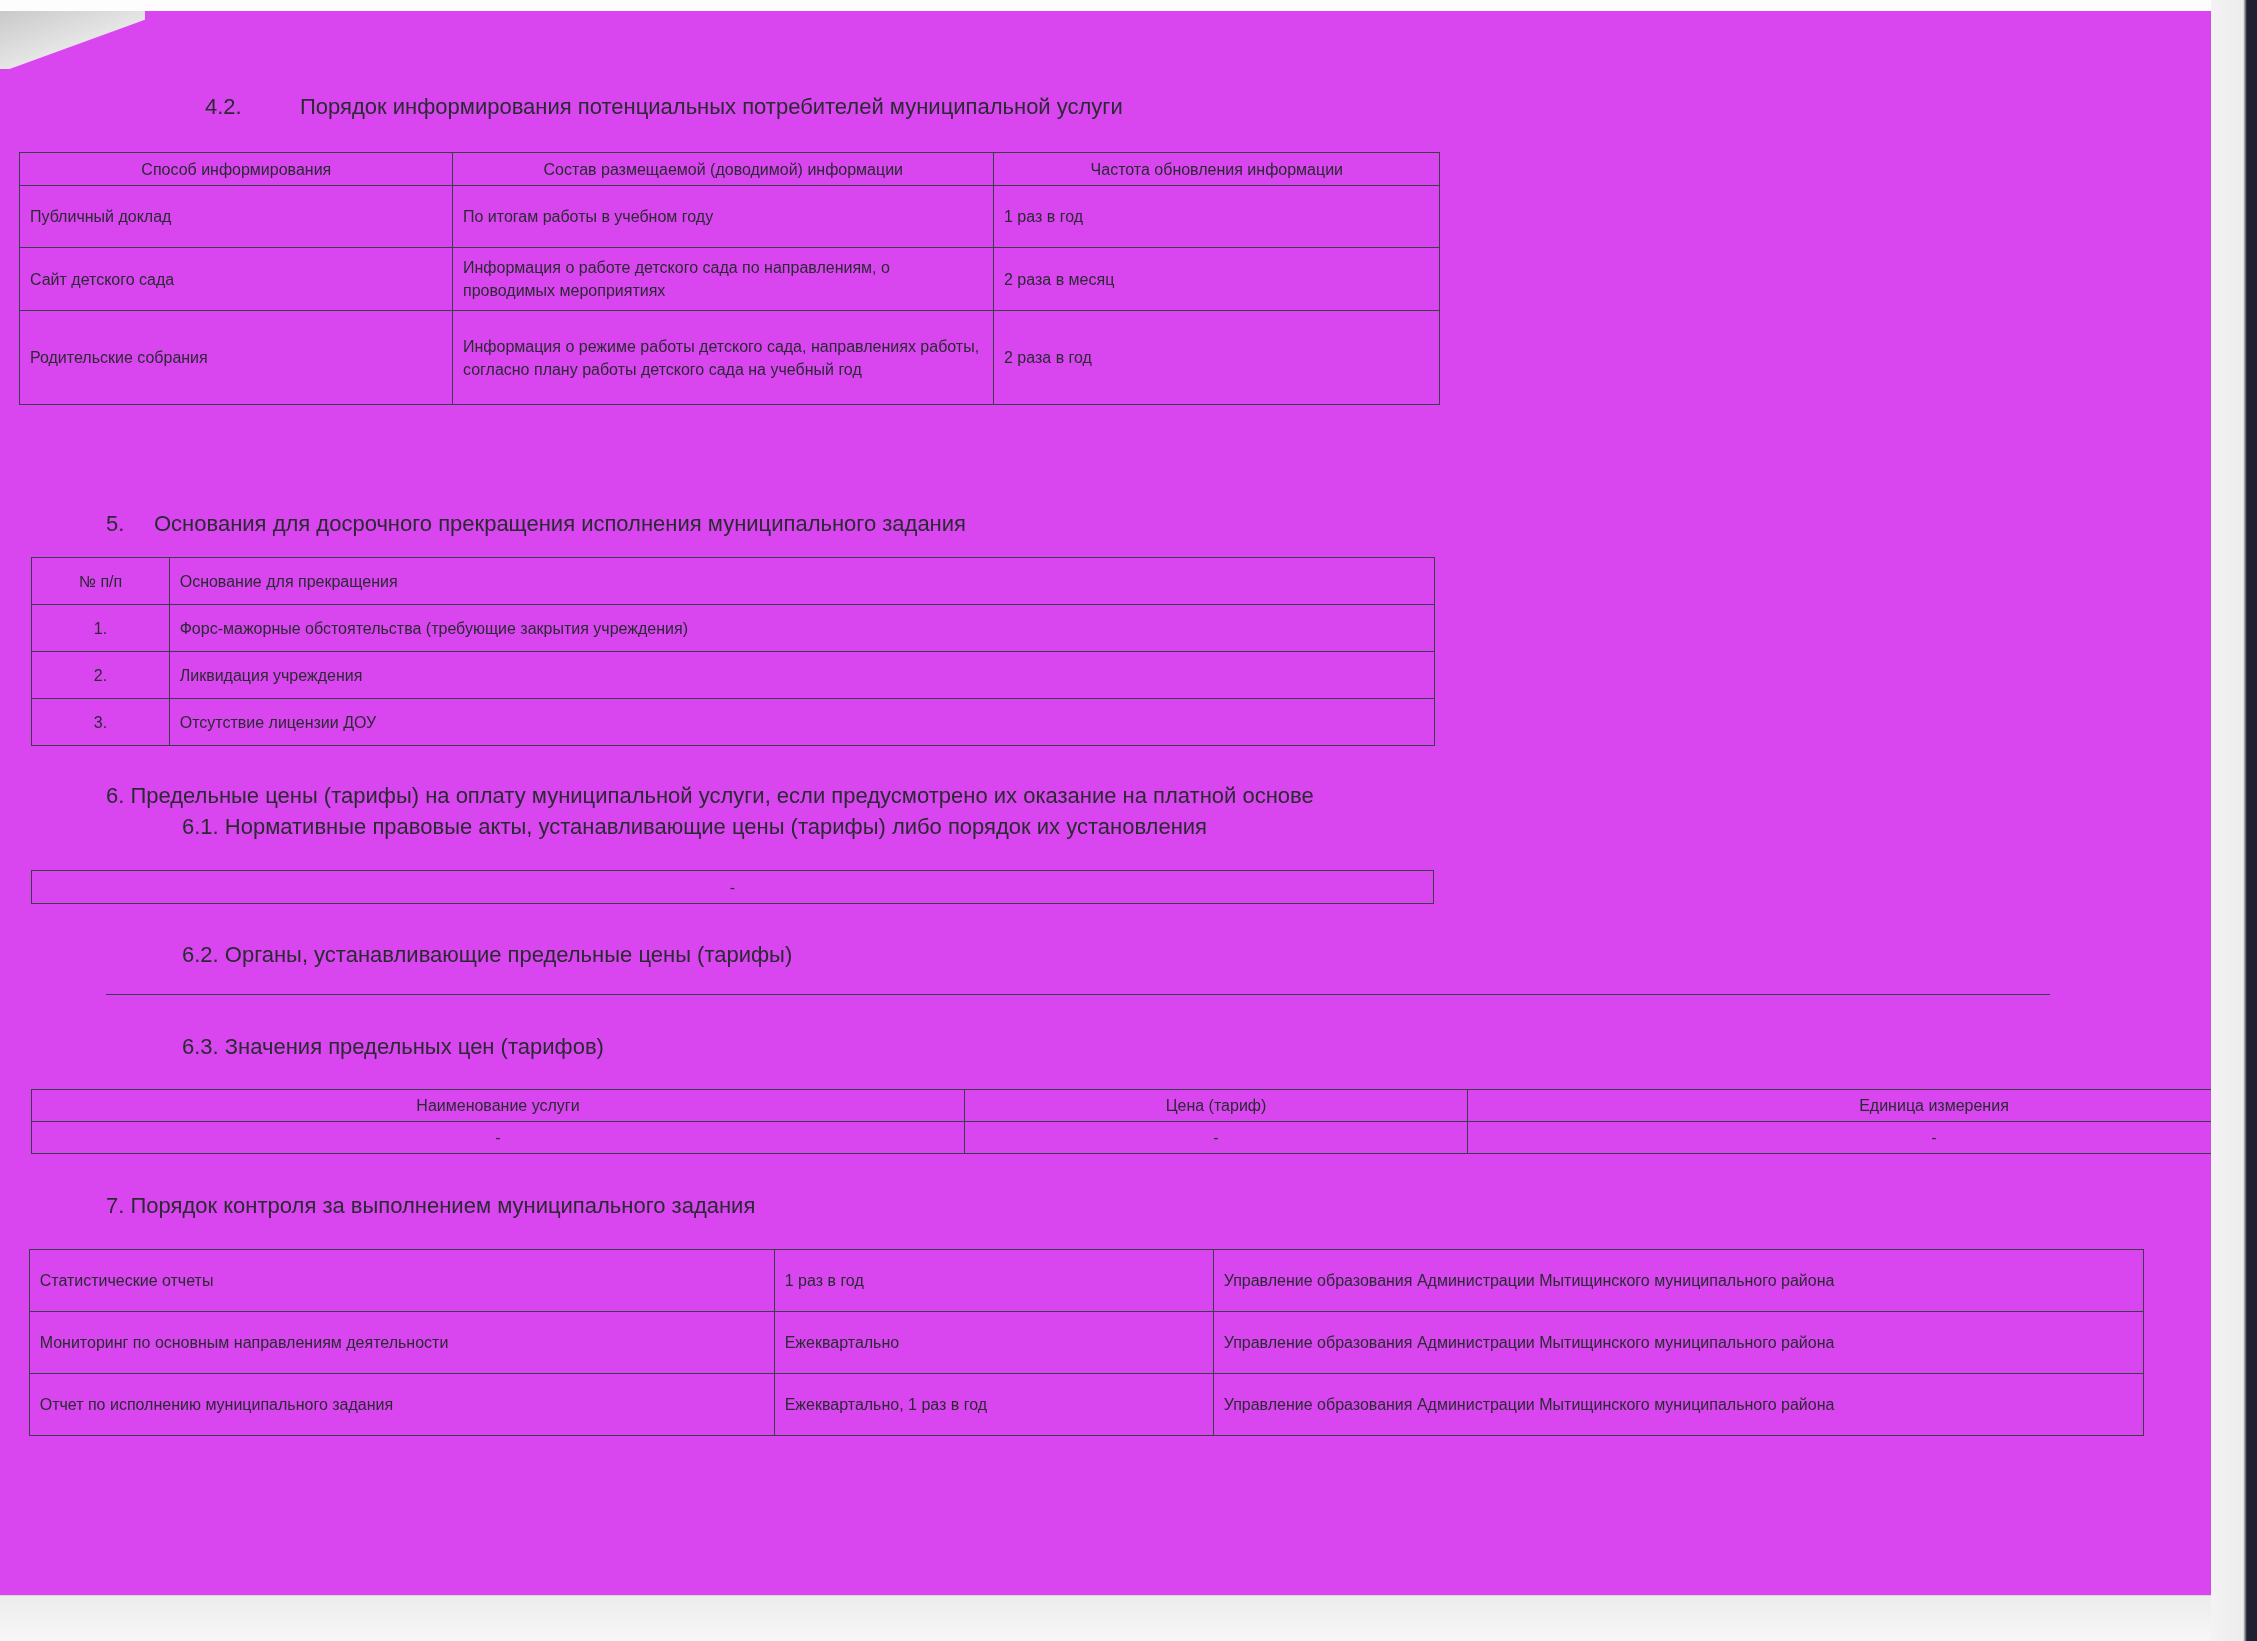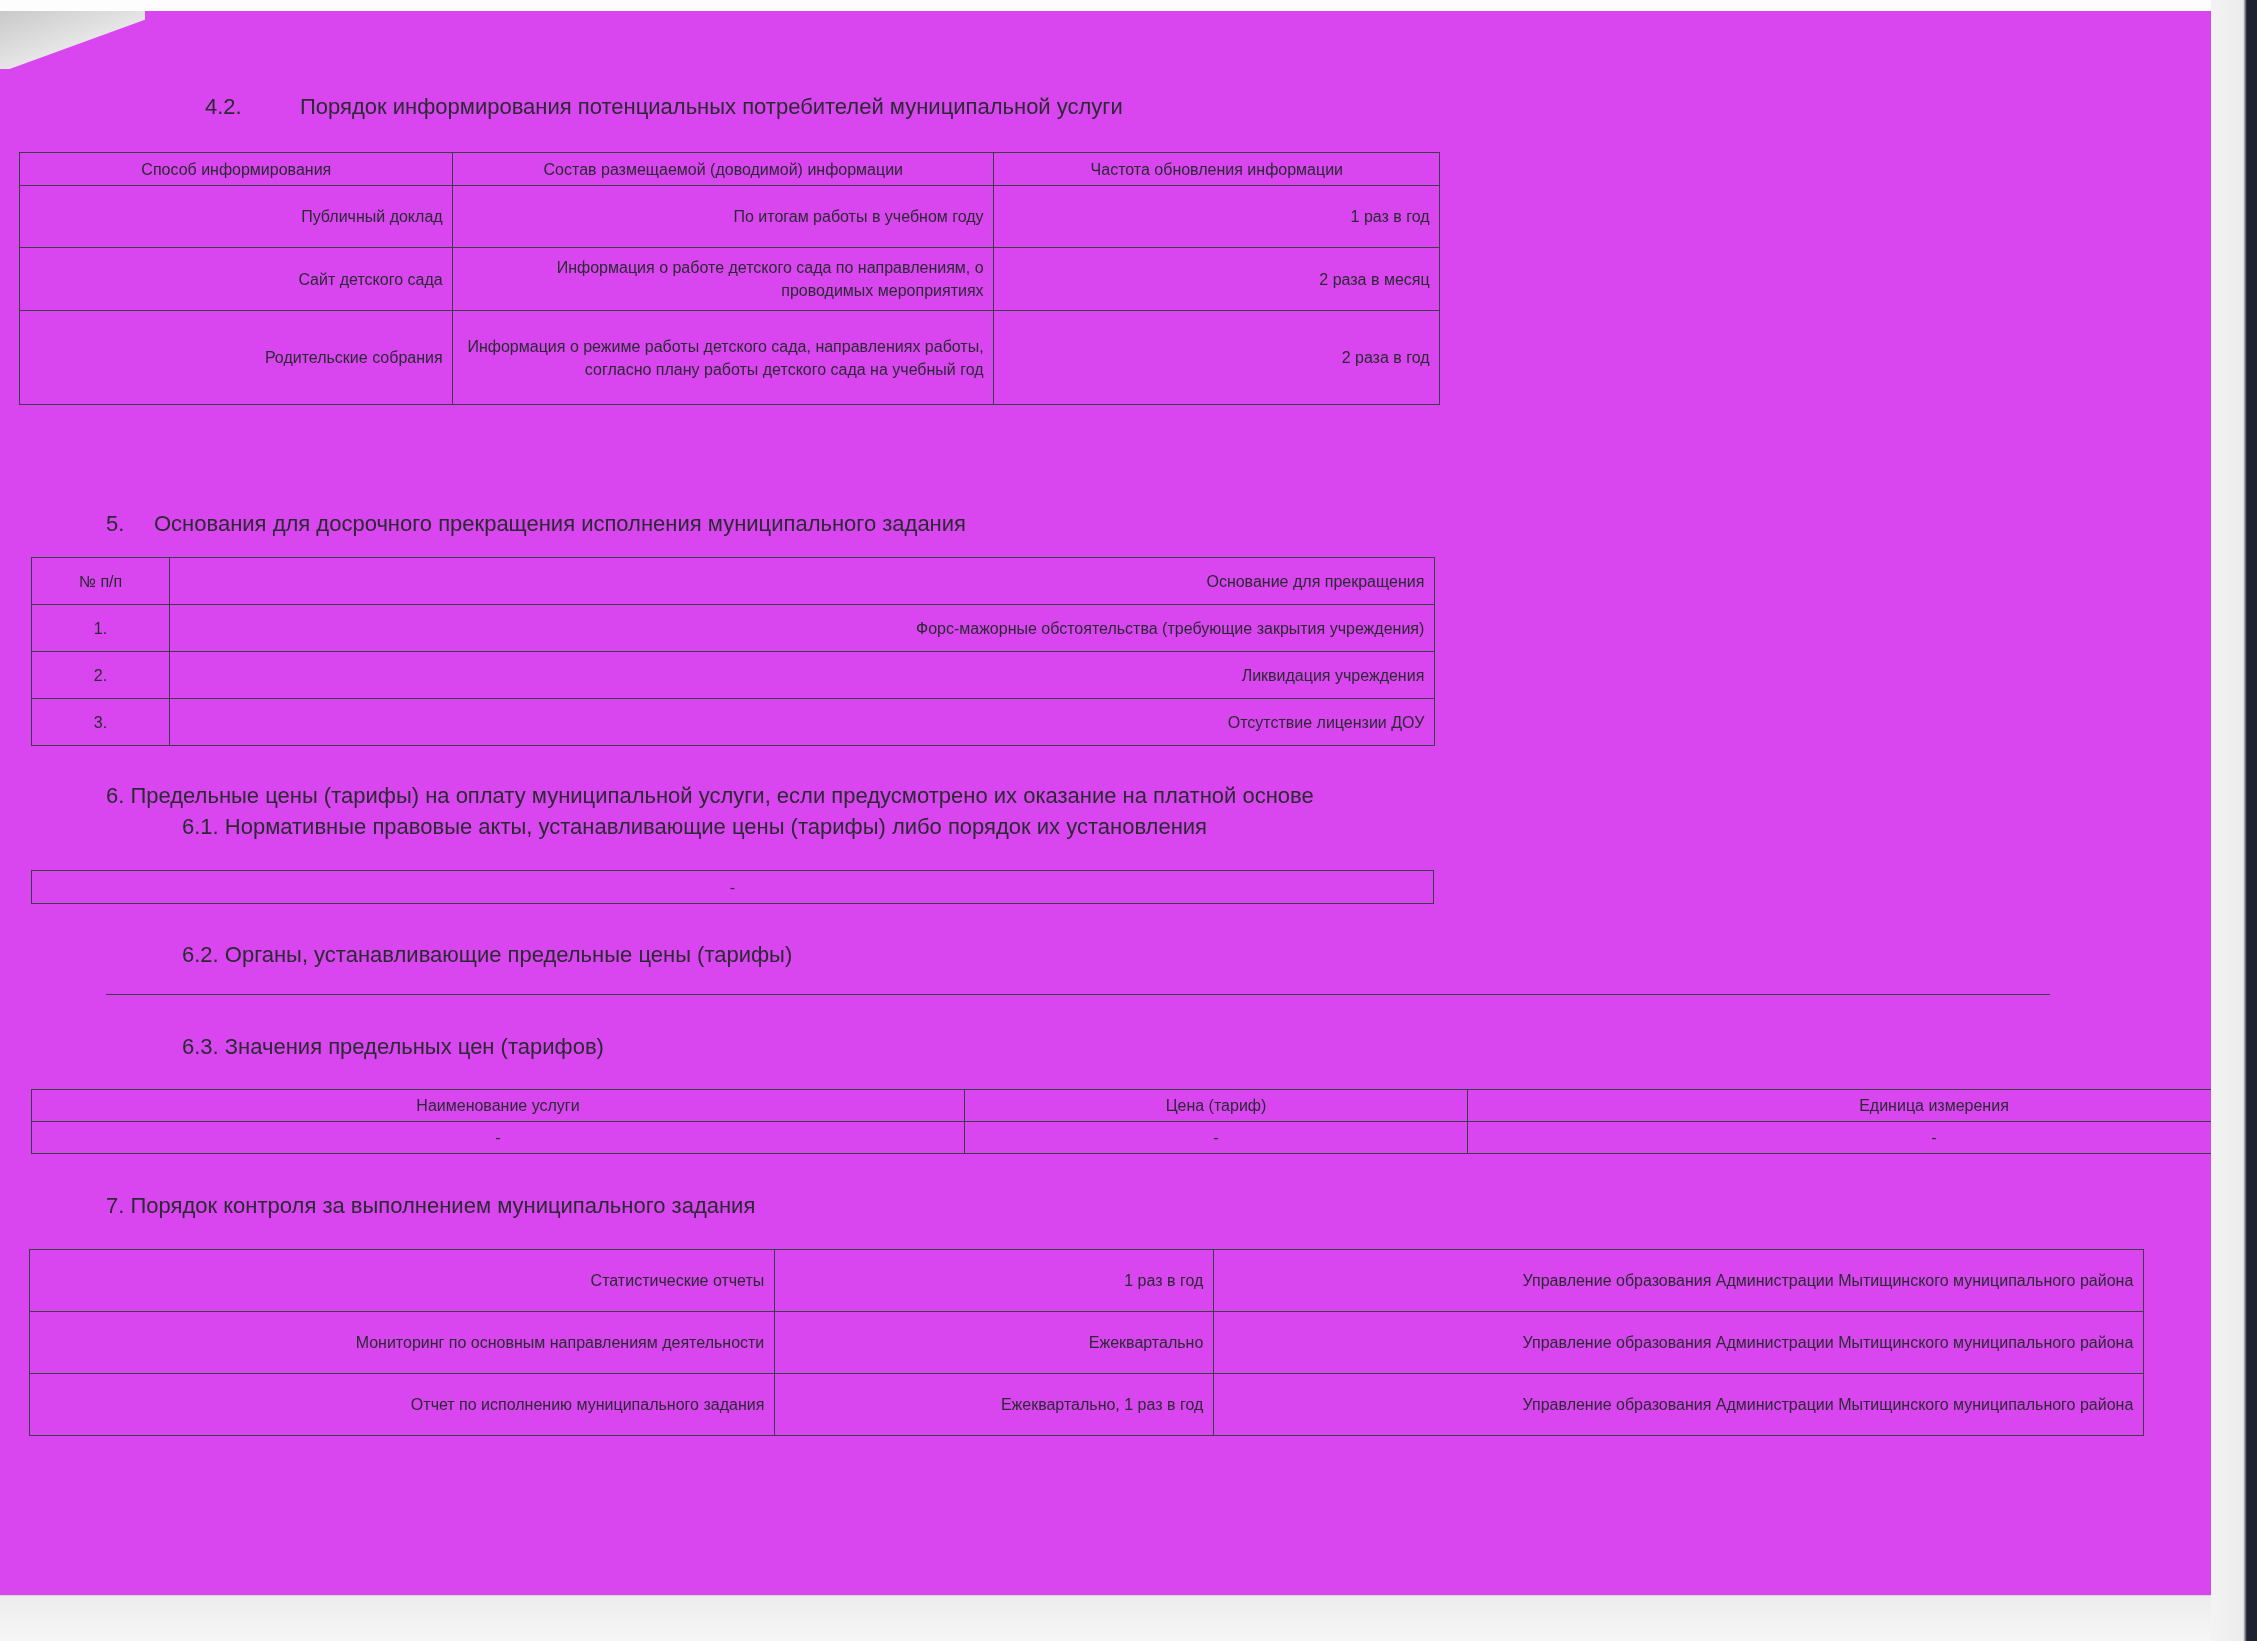--- a/index.html
+++ b/index.html
@@ -17,21 +17,21 @@
   .right-edge { position:absolute; right:0; top:0; width:46px; height:1641px; background:linear-gradient(90deg,#f3f3f3 0%,#ececec 70%,#1e2230 78%,#1e2230 100%); }
   .bottom-band { position:absolute; left:0; top:1595px; width:2211px; height:46px; background:linear-gradient(180deg,#ececec 0%,#f7f7f7 100%); border-top:1px solid #d6d6d6; }
   .heading { position:absolute; font-size:22px; white-space:nowrap; }
   .heading .num { display:inline-block; }
   table.doc {
     position:absolute; border-collapse:collapse; table-layout:fixed;
     font-size:16px; line-height:23px;
   }
   table.doc td, table.doc th {
     border:1.9px solid #3a3d4a; padding:0 9.7px; vertical-align:middle;
-    font-weight:normal; text-align:right;
+    font-weight:normal; text-align:left;
   }
   table.doc th { text-align:center; }
   td.center { text-align:center !important; }
   td.top { vertical-align:top; padding-top:1.9px; }
   .rule { position:absolute; height:0; border-top:1.9px solid #3a3d4a; }
 </style>
 </head>
 <body>
 
 <div class="page">

